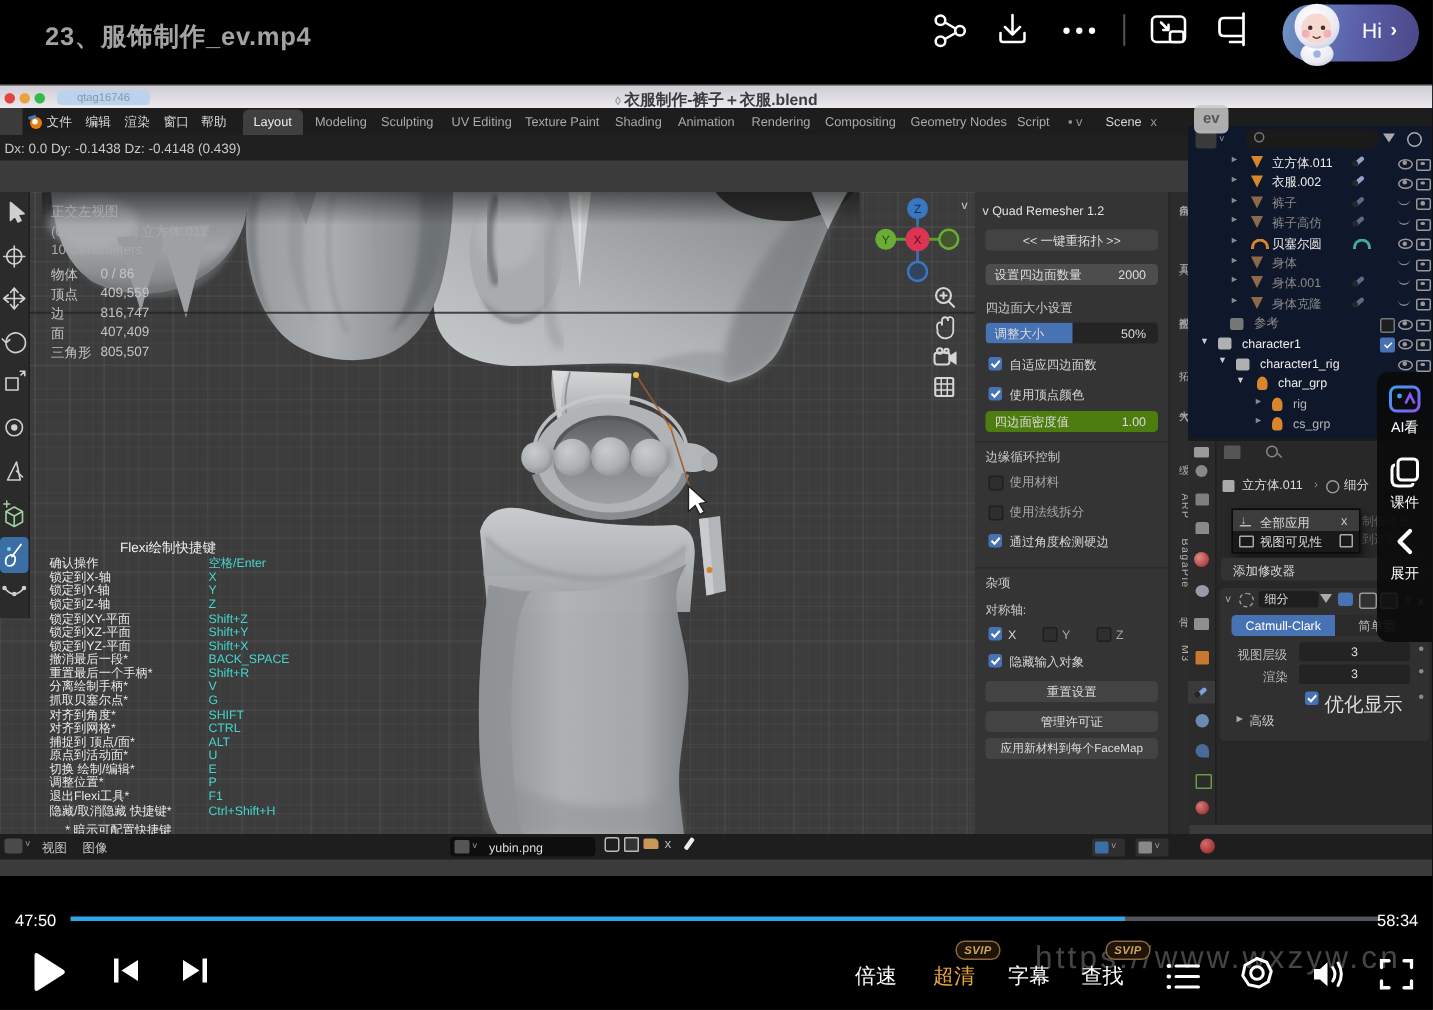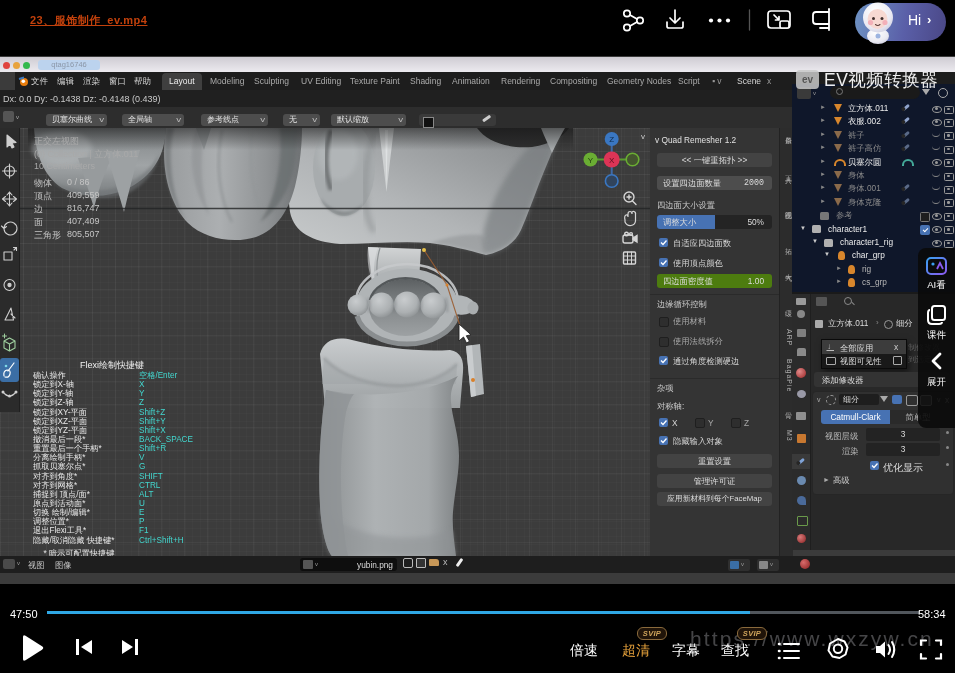--- a/index.html
+++ b/index.html
@@ -1,20 +1,20 @@
 <!DOCTYPE html>
 <html><head>
 <meta charset="utf-8">
 <style>
   html,body{margin:0;padding:0;background:#000;}
   #stage{position:relative;width:955px;height:673px;background:#000;overflow:hidden;
     font-family:"Liberation Sans",sans-serif;}
   .abs{position:absolute;}
   
-  #title{left:30px;top:13px;font-size:11px;font-weight:bold;color:#c2410c;letter-spacing:0.5px;text-decoration:underline;}
+  #title{left:30px;top:13px;font-size:17px;font-weight:bold;color:#a3a3a3;letter-spacing:0.5px;}
   #avatarpill{left:855px;top:3px;width:91px;height:38px;border-radius:19px;
     background:linear-gradient(100deg,#6e93c4 0%,#5a5fa8 55%,#4a4786 100%);}
   #hitxt{left:908px;top:12px;color:#fff;font-size:14px;}
   #hiarr{left:927px;top:12px;color:#fff;font-size:13px;font-weight:bold;}
   
   #video{left:0;top:56px;width:955px;height:528px;background:#3b3b3b;}
   #macbar{left:0;top:1px;width:955px;height:15px;background:linear-gradient(#cfccd3,#eceaef);}
   #mactitle{left:0;top:3.5px;width:955px;text-align:center;font-size:10.5px;font-weight:bold;color:#3c3c3c;}
   .tl{top:6px;width:7px;height:7px;border-radius:50%;}
   #menubar{left:0;top:16px;width:955px;height:18px;background:#1d1d1d;margin-left:15px;}
@@ -143,20 +143,21 @@
   </svg>
   <div id="hitxt" class="abs">Hi</div>
   <div id="hiarr" class="abs">›</div>
 
   <div id="video" class="abs">
     <div id="macbar" class="abs"></div>
     <div class="tl abs" style="left:3px;background:#e0443e"></div>
     <div class="tl abs" style="left:13px;background:#e8a33d"></div>
     <div class="tl abs" style="left:23px;background:#34b94c"></div>
     <div class="abs" style="left:38px;top:4px;width:62px;height:10px;background:#bcd3ee;border-radius:3px;color:#8b97a8;font-size:7.5px;line-height:10px;text-align:center;">qtag16746</div>
+    <div id="mactitle" class="abs"><span style="color:#999;font-size:8px;">◊ </span>衣服制作-裤子＋衣服.blend</div>
     <div id="menubar" class="abs">
       <svg width="14" height="14" style="position:absolute;left:2px;top:2px">
           <circle cx="7" cy="8" r="4" fill="#e87d0d"></circle>
           <circle cx="6.3" cy="7.2" r="1.8" fill="#fff"></circle>
           <path d="M2,5 L7,3.5" stroke="#3a78c0" stroke-width="2"></path>
         </svg>
       <div class="menuitem" style="left:16px">文件</div>
       <div class="menuitem" style="left:42px">编辑</div>
       <div class="menuitem" style="left:68px">渲染</div>
       <div class="menuitem" style="left:94px">窗口</div>
@@ -172,33 +173,20 @@
       <div class="wstab" style="left:528px">Compositing</div>
       <div class="wstab" style="left:585px">Geometry Nodes</div>
       <div class="wstab" style="left:656px">Script</div>
       <div class="menuitem" style="left:697px;color:#999">▪ v</div>
       <div class="menuitem" style="left:722px">Scene</div>
       <div class="menuitem" style="left:752px;color:#999">x</div>
     </div>
     <div id="dxrow" class="abs">
         <div id="dxtext" class="abs">Dx: 0.0  Dy: -0.1438  Dz: -0.4148  (0.439)</div>
       </div>
-    <div id="toolrow" class="abs">
-      <div class="abs" style="left:3px;top:4px;width:11px;height:11px;background:#555;border-radius:2px;"></div>
-      <div class="abs" style="left:16px;top:7px;font-size:6px;color:#aaa;">v</div>
-      <div class="dd" style="left:46px;width:61px;">贝塞尔曲线<span class="arr">v</span></div>
-      <div class="dd" style="left:122px;width:62px;">全局轴<span class="arr">v</span></div>
-      <div class="dd" style="left:201px;width:67px;">参考线点<span class="arr">v</span></div>
-      <div class="dd" style="left:283px;width:37px;">无<span class="arr">v</span></div>
-      <div class="dd" style="left:331px;width:75px;">默认缩放<span class="arr">v</span></div>
-      <div class="dd" style="left:419px;width:77px;background:#3a3a3a;">
-        <div class="abs" style="left:4px;top:3px;width:9px;height:9px;background:#111;border:1px solid #888;"></div>
-        <div class="abs" style="right:5px;top:3px;width:9px;height:2.5px;background:#ccc;border-radius:1px;transform:rotate(-35deg);"></div>
-      </div>
-    </div>
     <div id="viewport" class="abs">
       <div id="grid" class="abs"></div>
       <div id="model" class="abs">
       <svg width="650" height="428" style="position:absolute;left:0;top:0">
         <defs>
           <filter id="soft" x="-20%" y="-20%" width="140%" height="140%">
                 <feGaussianBlur stdDeviation="1.6"></feGaussianBlur>
               </filter>
           <filter id="soft2" x="-20%" y="-20%" width="140%" height="140%">
                 <feGaussianBlur stdDeviation="2.8"></feGaussianBlur>
@@ -408,21 +396,21 @@
         <div class="krow">调整位置*<span class="kv">P</span></div>
         <div class="krow">退出Flexi工具*<span class="kv">F1</span></div>
         <div class="krow">隐藏/取消隐藏 快捷键*<span class="kv">Ctrl+Shift+H</span></div>
         <div class="krow" style="margin-top:4px;text-align:right;">* 暗示可配置快捷键</div>
       </div>
       <div class="ovtext" style="left:80px;top:231px;color:#f0f0f0;">Flexi绘制快捷键</div>
     </div>
     <div id="npanel" class="abs">
       <div class="nplabel" style="left:5px;top:7px;color:#e0e0e0;">v Quad Remesher 1.2</div>
       <div class="npbtn" style="top:25px;">&lt;&lt;  一键重拓扑  &gt;&gt;</div>
-      <div class="npbtn" style="top:48px;background:#4d4d4d;text-align:left;padding-left:6px;width:109px;">设置四边面数量<span style="position:absolute;right:8px;font-family:Liberation Mono, monospace;">2000</span></div>
+      <div class="npbtn" style="top:48px;background:#4d4d4d;text-align:left;padding-left:6px;width:109px;">设置四边面数量<span style="position:absolute;right:8px;">2000</span></div>
       <div class="nplabel" style="top:72px;">四边面大小设置</div>
       <div class="npbtn" style="top:87px;background:#242424;text-align:left;padding-left:6px;width:109px;overflow:hidden;">
         <div style="position:absolute;left:0;top:0;width:58px;height:14px;background:#4772b3;"></div>
         <span style="position:relative;">调整大小</span><span style="position:absolute;right:8px;">50%</span>
       </div>
       <div class="npchk" style="top:110px;">
           <svg width="9" height="9">
             <path d="M2,4.5 L4,6.5 L7.5,2.5" stroke="#fff" stroke-width="1.3" fill="none"></path>
           </svg>
         </div>
@@ -650,58 +638,57 @@
           <div class="abs" style="left:77px;top:18px;width:56px;height:14px;background:#2a2a2a;border-radius:0 3px 3px 0;color:#bbb;font-size:8.3px;text-align:center;line-height:14px;">简单型</div>
           <div class="abs" style="left:12px;top:39px;font-size:8.3px;color:#bbb;">视图层级</div>
           <div class="abs" style="left:53px;top:36px;width:74px;height:13px;background:#232323;border-radius:2px;color:#ddd;font-size:8.3px;line-height:13px;text-align:center;">3</div>
           <div class="abs" style="left:29px;top:54px;font-size:8.3px;color:#bbb;">渲染</div>
           <div class="abs" style="left:53px;top:51px;width:74px;height:13px;background:#232323;border-radius:2px;color:#ddd;font-size:8.3px;line-height:13px;text-align:center;">3</div>
           <div class="npchk" style="left:57px;top:69px;">
               <svg width="9" height="9">
                 <path d="M2,4.5 L4,6.5 L7.5,2.5" stroke="#fff" stroke-width="1.3" fill="none"></path>
               </svg>
             </div>
-          <div class="abs" style="left:70px;top:69px;font-size:10px;color:#ddd;">优化显示</div>
+          <div class="abs" style="left:70px;top:69px;font-size:13px;color:#ddd;">优化显示</div>
           <div class="abs" style="left:10px;top:84px;font-size:7px;color:#aaa;">►</div>
           <div class="abs" style="left:20px;top:83px;font-size:8.3px;color:#ccc;">高级</div>
           <div class="abs" style="left:133px;top:39px;width:3px;height:3px;background:#888;border-radius:50%;"></div>
           <div class="abs" style="left:133px;top:54px;width:3px;height:3px;background:#888;border-radius:50%;"></div>
           <div class="abs" style="left:133px;top:71px;width:3px;height:3px;background:#888;border-radius:50%;"></div>
         </div>
       </div>
     </div>
     <div id="imgbar" class="abs">
       <div class="abs" style="left:3px;top:3px;width:12px;height:10px;background:#4a4a4a;border-radius:2px;"></div>
       <div class="abs" style="left:17px;top:4px;font-size:6px;color:#999;">v</div>
       <div class="abs" style="left:28px;top:4px;font-size:8.3px;color:#c6c6c6;">视图</div>
       <div class="abs" style="left:55px;top:4px;font-size:8.3px;color:#c6c6c6;">图像</div>
       <div class="abs" style="left:300px;top:2px;width:97px;height:13px;background:#0e0e0e;border-radius:3px;">
         <div class="abs" style="left:3px;top:2px;width:10px;height:9px;background:#555;border-radius:1px;"></div>
         <div class="abs" style="left:15px;top:3px;font-size:6px;color:#999;">v</div>
-        <div class="abs" style="left:26px;top:1.5px;font-size:8.3px;color:#ddd;margin-left:31px;">yubin.png</div>
+        <div class="abs" style="left:26px;top:1.5px;font-size:8.3px;color:#ddd;">yubin.png</div>
       </div>
       <div class="abs" style="left:403px;top:2px;width:8px;height:8px;border:1px solid #bbb;border-radius:2px;"></div>
       <div class="abs" style="left:416px;top:2px;width:8px;height:8px;border:1px solid #bbb;border-radius:1px;background:#333;"></div>
       <div class="abs" style="left:429px;top:3px;width:10px;height:7px;background:#c89858;border-radius:1px 3px 1px 1px;"></div>
       <div class="abs" style="left:443px;top:1px;font-size:9px;color:#bbb;">x</div>
       <div class="abs" style="left:458px;top:2px;width:3px;height:9px;background:#eee;border-radius:1px;transform:rotate(35deg);"></div>
       <div class="abs" style="left:728px;top:3px;width:22px;height:12px;background:#2f2f2f;border-radius:2px;">
         <div class="abs" style="left:2px;top:2px;width:9px;height:8px;background:#3a6ea5;border-radius:1px;"></div>
         <div class="abs" style="left:13px;top:2px;font-size:6px;color:#999;">v</div>
       </div>
       <div class="abs" style="left:757px;top:3px;width:22px;height:12px;background:#2f2f2f;border-radius:2px;">
         <div class="abs" style="left:2px;top:2px;width:9px;height:8px;background:#888;border-radius:1px;"></div>
         <div class="abs" style="left:13px;top:2px;font-size:6px;color:#999;">v</div>
       </div>
       <div class="abs" style="left:800px;top:3px;width:10px;height:10px;border-radius:50%;background:radial-gradient(circle at 35% 35%,#d86a6a,#8a1f1f);"></div>
     </div>
   </div>
 
   <div class="abs" style="left:796px;top:70px;width:23px;height:19px;background:rgba(200,200,200,0.85);border-radius:4px;color:#555;font-size:10px;font-weight:bold;text-align:center;line-height:19px;">ev</div>
-  <div class="abs" style="left:824px;top:68px;font-size:17.5px;color:rgba(255,255,255,0.93);letter-spacing:0.5px;">EV视频转换器</div>
 
   <div class="abs" style="left:918px;top:248px;width:37px;height:180px;background:rgba(10,10,10,0.9);border-radius:8px 0 0 8px;">
     <svg width="24" height="22" style="position:absolute;left:7px;top:7px">
       <defs>
           <linearGradient id="aig" x1="0" y1="0" x2="1" y2="1">
         <stop offset="0%" stop-color="#3aa0f0"></stop>
             <stop offset="100%" stop-color="#8a5af0"></stop>
           </linearGradient>
         </defs>
       <rect x="2" y="3" width="19" height="16" rx="4" fill="none" stroke="url(#aig)" stroke-width="2"></rect>

